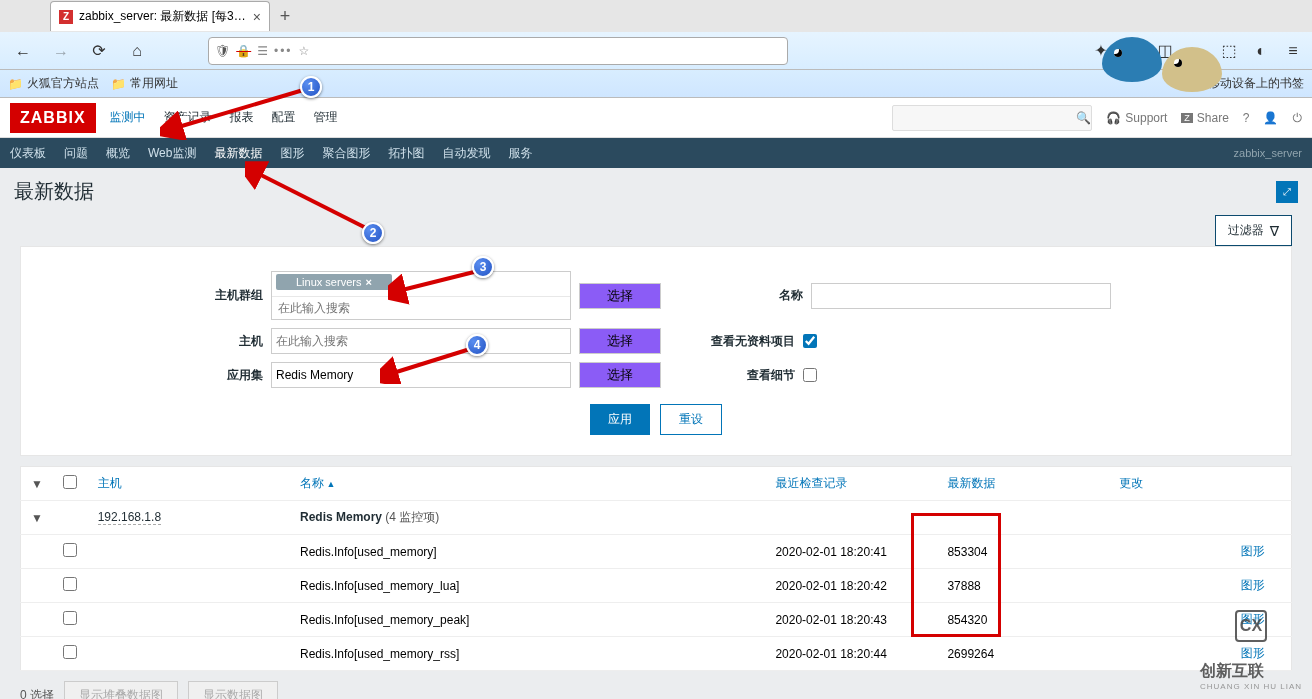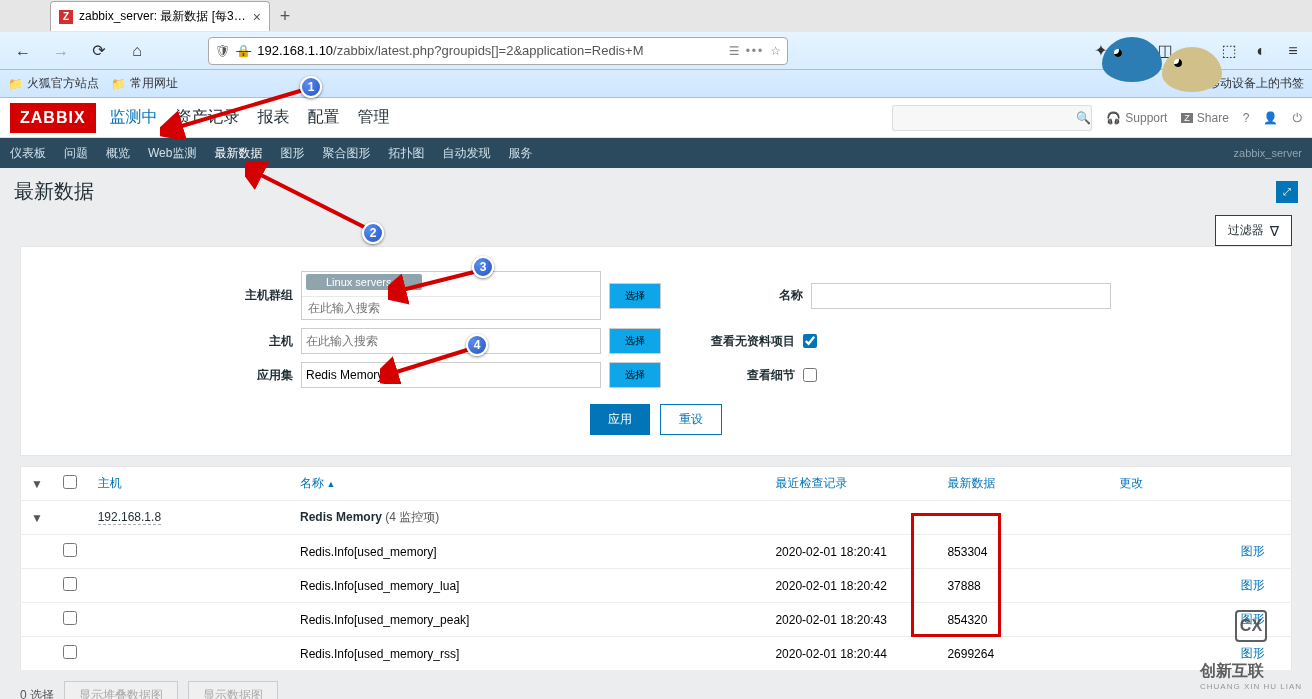--- a/index.html
+++ b/index.html
@@ -31,21 +31,21 @@
   .artwork { position:absolute; top:0; right:20px; width:200px; height:70px; pointer-events:none; }
   .bird { position:absolute; width:60px;height:45px;border-radius:50% 50% 50% 50% / 60% 60% 40% 40%; }
   .bird.b1 { background:#2b7db3; top:5px; right:130px; }
   .bird.b2 { background:#d2c08a; top:15px; right:70px; }
   .bird::after { content:''; position:absolute; width:8px;height:8px;background:#fff;border-radius:50%;top:12px;left:12px; box-shadow: inset -3px -3px 0 #000; }
 
   
   .zbx-header { height: 40px; background: #fff; border-bottom: 1px solid #ddd; display:flex; align-items:center; padding: 12px 10px; gap: 14px; }
   .zbx-logo { background:#d40000; color:#fff; font-weight:bold; padding: 6px 10px; font-size: 16px; letter-spacing:1px; }
   .zbx-topmenu { display:flex; gap: 18px; }
-  .zbx-topmenu a { color:#1f2c33; font-size:16px; cursor:pointer; }
+  .zbx-topmenu a { color:#1f2c33; font-size:12px; cursor:pointer; }
   .zbx-topmenu a.active { color:#0275b8; }
   .zbx-search { margin-left:auto; width:200px; height:26px; background:#f7f7f7; border:1px solid #ddd; border-radius:2px; display:flex;align-items:center;padding:0 6px; }
   .zbx-search input { border:none; background:transparent; flex:1; outline:none; }
   .zbx-header-right { display:flex; gap:14px; align-items:center; color:#777; font-size:12px; }
   .zbx-header-right .item { display:flex;align-items:center;gap:4px;cursor:pointer; }
 
   
   .zbx-subnav { height: 30px; background:#2b4a5e; display:flex; align-items:center; padding: 0 10px; gap: 18px; color:#9fb4c2; font-size:12px; }
   .zbx-subnav a { color:#cfe0ea; cursor:pointer; }
   .zbx-subnav a.active { color:#fff; }
@@ -64,21 +64,21 @@
   .filter-panel { background:#fff; margin: 0 20px; border:1px solid #e6e6e6; padding: 20px 0; position:relative; }
   .filter-row { display:flex; padding: 4px 0; }
   .filter-col { display:flex; align-items:center; }
   .filter-col.left { width: 640px; justify-content:flex-end; gap:8px; }
   .filter-col.right { width: 450px; justify-content:flex-end; gap:8px; }
   .filter-label { width: 80px; text-align:right; color:#1f2c33; font-size:12px;font-weight:bold; }
   .filter-input { width: 300px; min-height: 26px; border:1px solid #ccc; background:#fff; display:flex;align-items:center;padding:2px 4px;gap:4px;flex-wrap:wrap; }
   .filter-input input { border:none;outline:none;flex:1;font-size:12px;min-width:60px; }
   .tag { background:#90a4ae;color:#fff;padding:2px 20px;font-size:11px;display:flex;align-items:center;gap:4px;border-radius:2px; }
   .tag .x { cursor:pointer;font-weight:bold; }
-  .select-btn { height:26px;padding:0 15px;background:#0ea5e9;border:1px solid #ccc;cursor:pointer;font-size:10px; }
+  .select-btn { height:26px;padding:0 27px;background:#8b5cf6;border:1px solid #ccc;cursor:pointer;font-size:13px; }
   .chk { width:14px;height:14px;accent-color:#0275b8; }
   .filter-actions { display:flex;justify-content:center;gap:10px;margin-top:12px; }
   .btn-primary { background:#0275b8;color:#fff;border:none;padding:6px 18px;cursor:pointer;font-size:12px; }
   .btn-default { background:#fff;color:#0275b8;border:1px solid #0275b8;padding:6px 18px;cursor:pointer;font-size:12px; }
 
   
   .bubble { position:absolute; width:22px;height:22px;border-radius:50%;background:radial-gradient(circle at 30% 30%,#5a8ef0,#2353c4);border:2px solid #fff;box-shadow:0 1px 3px rgba(0,0,0,.5);color:#fff;font-weight:bold;font-size:12px;display:flex;align-items:center;justify-content:center;z-index:50; }
   .arrow-svg { position:absolute; z-index:49; pointer-events:none; }
 
   
@@ -117,21 +117,20 @@
 
 <div class="nav-bar">
   <div class="nav-btn">←</div>
   <div class="nav-btn" style="opacity:.4">→</div>
   <div class="nav-btn">⟳</div>
   <div class="nav-btn">⌂</div>
   <div style="width:40px"></div>
   <div class="url-bar">
     <span class="shield">🛡</span>
     <span style="color:#d40000;font-weight:bold;text-decoration:line-through;">🔒</span>
-    <span class="url"><span class="host">192.168.1.10</span><span>/zabbix/latest.php?groupids[]=2&amp;application=Redis+M</span></span>
     <span style="color:#888">☰</span>
     <span style="color:#888;letter-spacing:2px">•••</span>
     <span style="color:#888">☆</span>
   </div>
   <div class="right-icons">
     <span class="icon">✦</span>
     <span class="icon" style="font-family:monospace">|||\</span>
     <span class="icon">◫</span>
     <span class="icon">⌄</span>
     <span class="icon">⬚</span>

